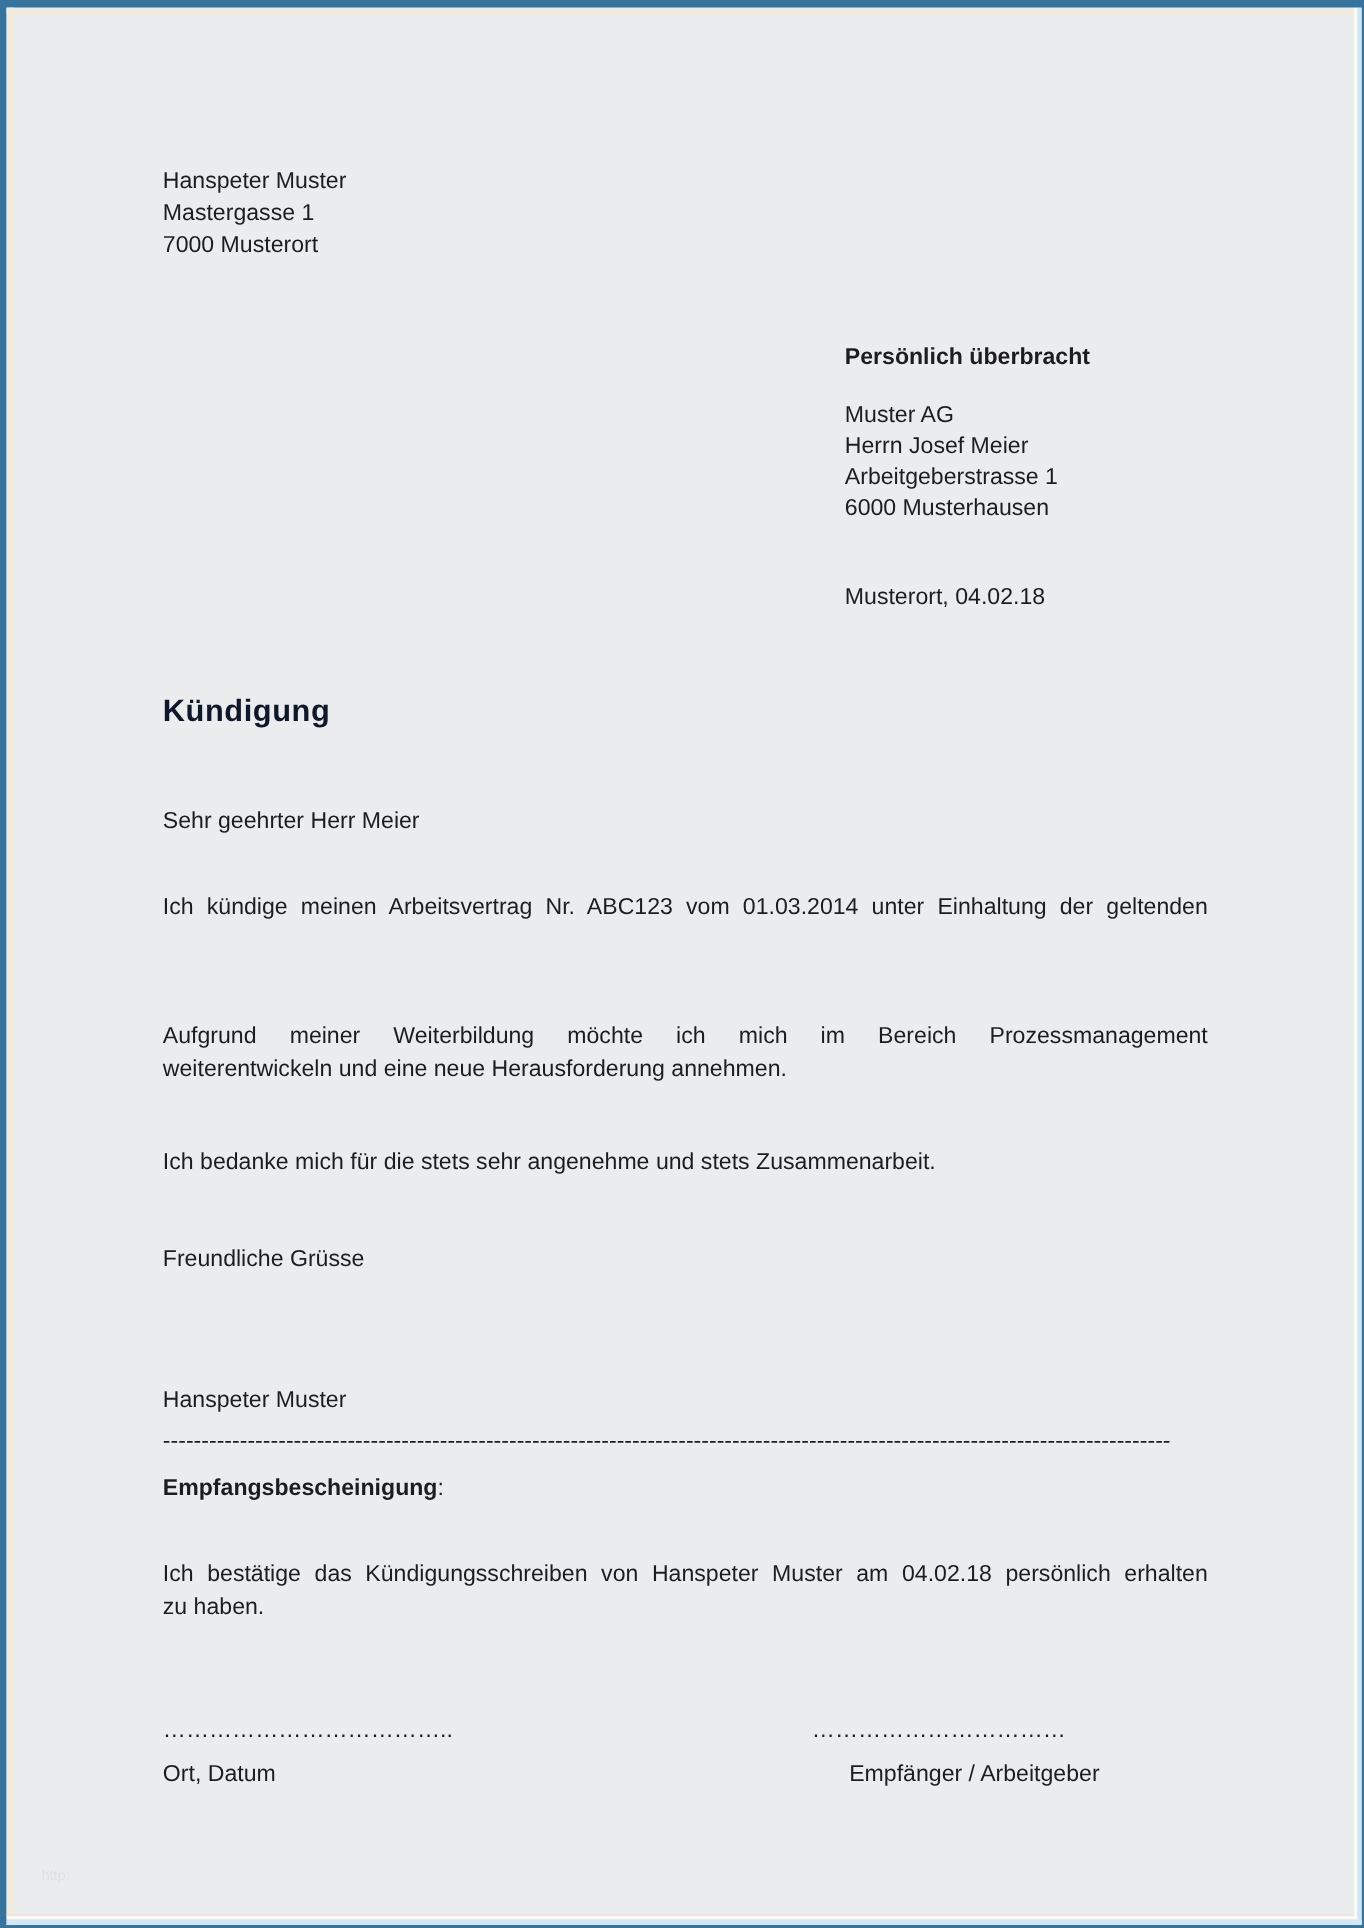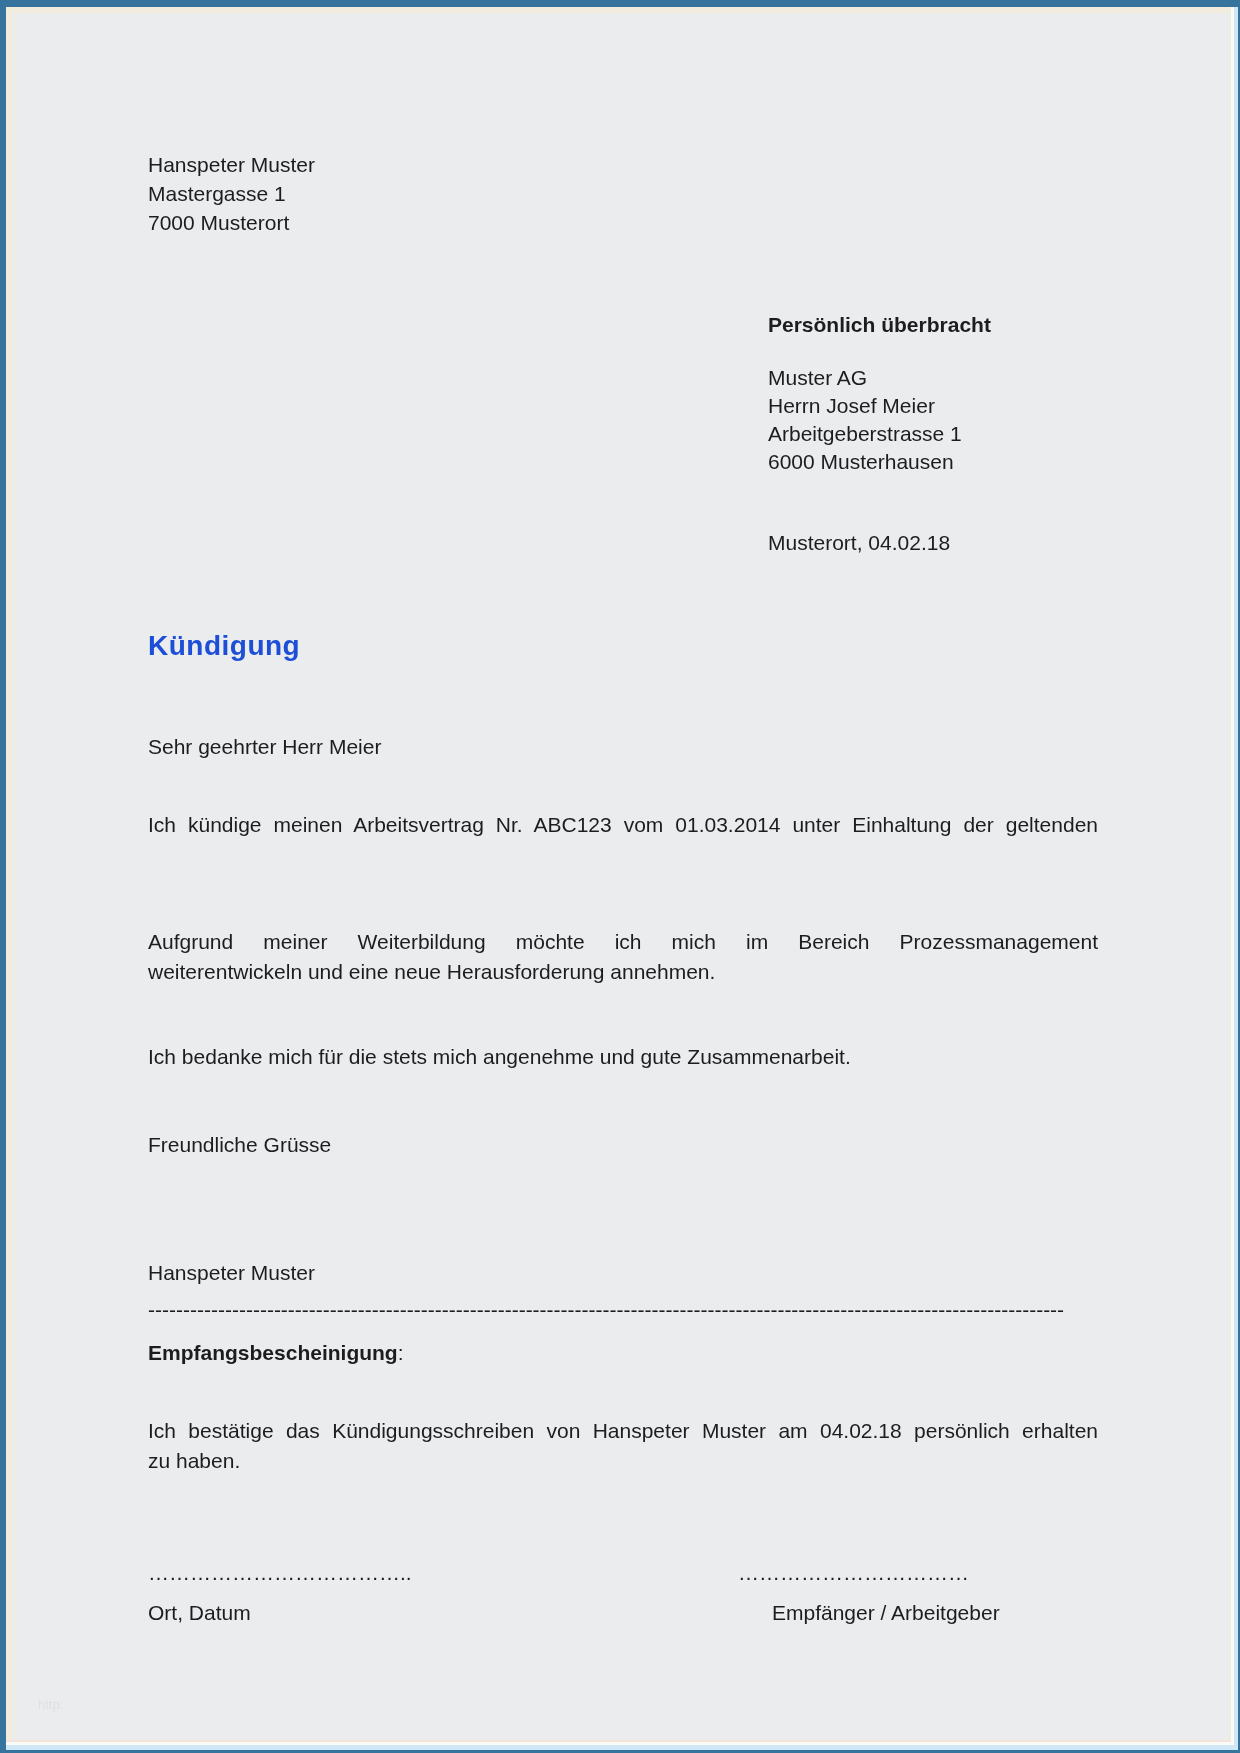--- a/index.html
+++ b/index.html
@@ -23,21 +23,21 @@
   .edge-bottom-pink{bottom:11px;left:6px;right:9px;height:2px;background:#f4e3dd;}
   .edge-top-cream{top:7px;left:6px;right:9px;height:6px;background:#f1ecdd;}
   .edge-left-cream{top:7px;left:6px;bottom:11px;width:7px;background:#f1ecdd;}
 
   .abs{position:absolute;}
   .line{line-height:29px;}
   .rline{line-height:28px;}
   .bold{font-weight:bold;}
   .para{width:950px;line-height:30px;text-align:left;}
   .jline{text-align:justify;text-align-last:justify;}
-  .subject{font-size:28px;font-weight:bold;color:#1d4ed8;letter-spacing:0.5px;}
+  .subject{font-size:28px;font-weight:bold;color:#0f172a;letter-spacing:0.5px;}
   .divider{width:952px;white-space:nowrap;overflow:hidden;line-height:30px;}
   .dots{white-space:nowrap;overflow:hidden;line-height:30px;}
   .sig-label{line-height:30px;}
   .watermark{font-size:13px;color:#dfe0e3;}
 </style>
 </head>
 <body>
 
 <div class="edge edge-top"></div>
 <div class="edge edge-left"></div>
@@ -75,21 +75,21 @@
 
 <div class="abs para" style="left:148px;top:810px;">
   <div class="jline">Ich kündige meinen Arbeitsvertrag Nr. ABC123 vom 01.03.2014 unter Einhaltung der geltenden</div>
 </div>
 
 <div class="abs para" style="left:148px;top:927px;">
   <div class="jline">Aufgrund meiner Weiterbildung möchte ich mich im Bereich Prozessmanagement</div>
   <div>weiterentwickeln und eine neue Herausforderung annehmen.</div>
 </div>
 
-<div class="abs para" style="left:148px;top:1042px;">Ich bedanke mich für die stets mich angenehme und gute Zusammenarbeit.</div>
+<div class="abs para" style="left:148px;top:1042px;">Ich bedanke mich für die stets sehr angenehme und stets Zusammenarbeit.</div>
 
 <div class="abs line" style="left:148px;top:1130px;">Freundliche Grüsse</div>
 
 <div class="abs line" style="left:148px;top:1258px;">Hanspeter Muster</div>
 
 <div class="abs divider" style="left:148px;top:1295px;">-----------------------------------------------------------------------------------------------------------------------------------</div>
 
 <div class="abs line" style="left:148px;top:1338px;">
   <span class="bold">Empfangsbescheinigung</span><span>:</span>
 </div>

